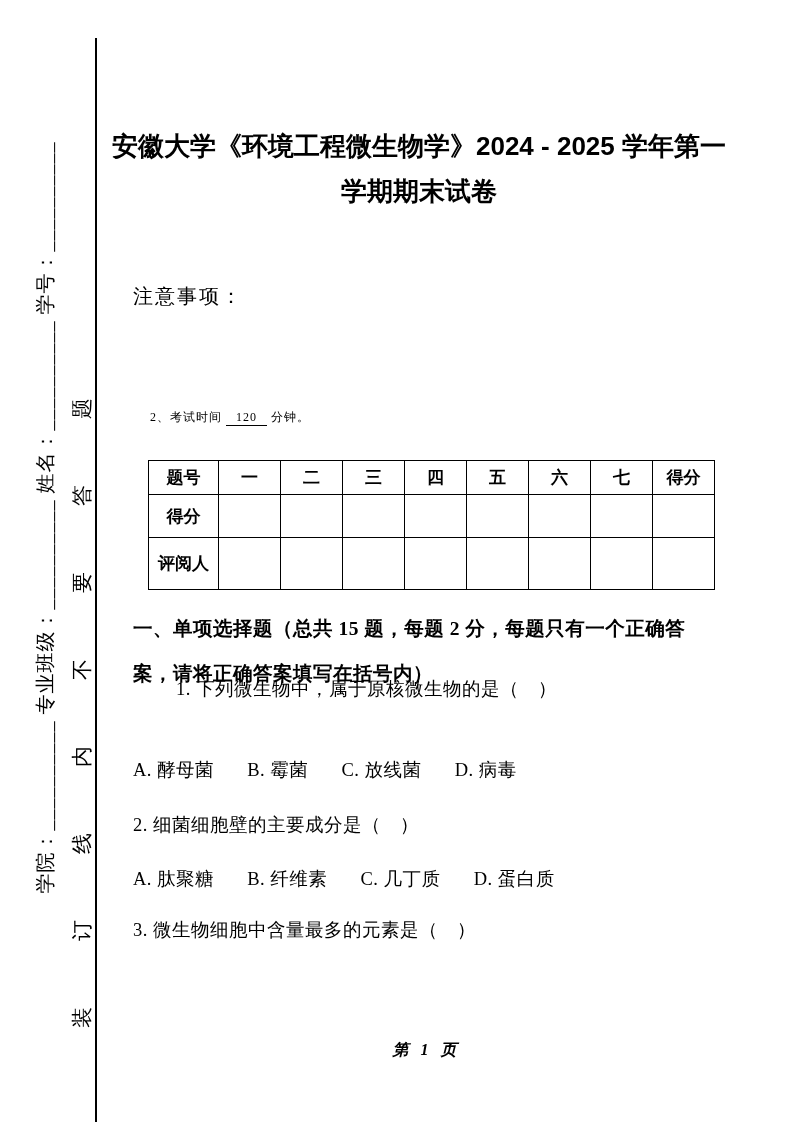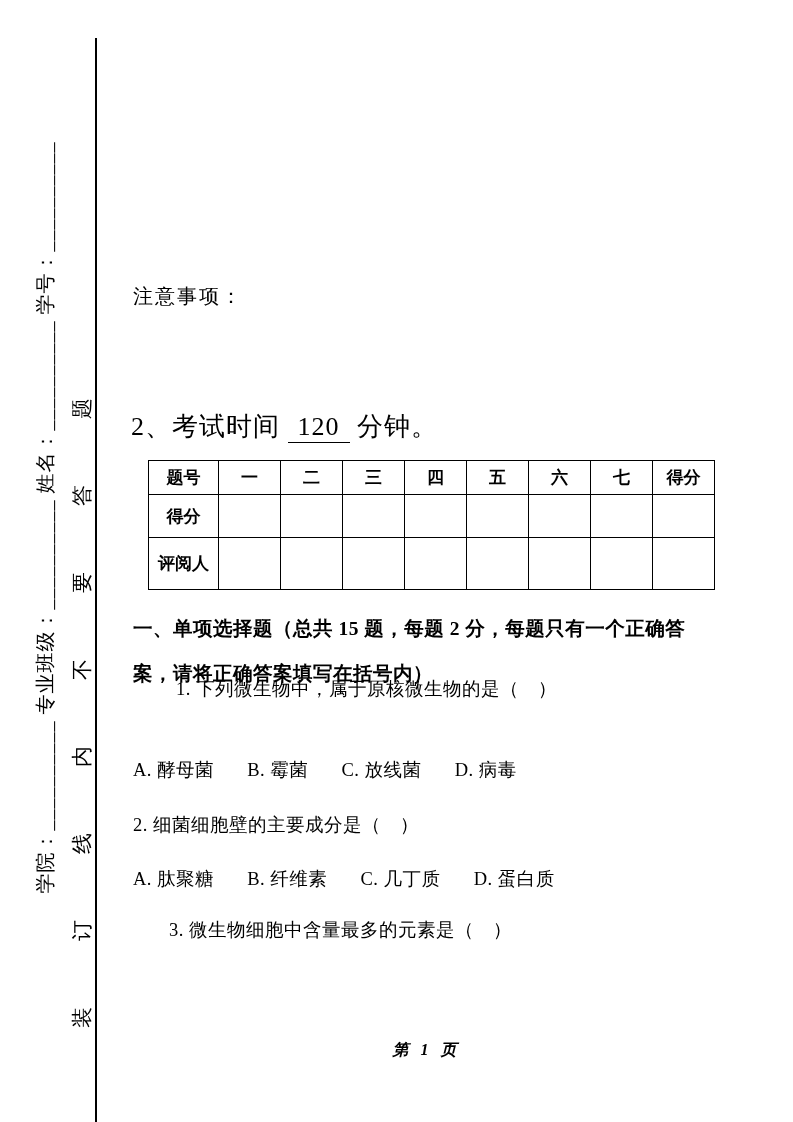--- a/index.html
+++ b/index.html
@@ -64,21 +64,21 @@
   .form-line .blank {
     display: inline-block;
     width: 94px;
     height: 19px;
     border-bottom: 2px solid #000;
     margin: 0 6px 0 4px;
     vertical-align: baseline;
   }
   .notice-heading { position: absolute; left: 133px; top: 283px; font-size: 20px; letter-spacing: 2px; }
   .notice-item1   { position: absolute; left: 133px; top: 346px; font-size: 20px; letter-spacing: 1px; }
-  .notice-item2   { position: absolute; left: 131px; top: 409px; font-size: 26px; letter-spacing: 1px; }
+  .notice-item2   { position: absolute; left: 150px; top: 409px; font-size: 12px; letter-spacing: 1px; }
   .notice-item2 .uline {
     border-bottom: 1.5px solid #000;
     padding: 0 10px 1px 10px;
   }
   
   table.score {
     position: absolute;
     left: 148px; top: 460px;
     border-collapse: collapse;
     table-layout: fixed;
@@ -112,21 +112,21 @@
     position: absolute;
     left: 133px;
     font-family: "Liberation Serif", sans-serif;
     font-size: 18.5px;
     white-space: nowrap;
     letter-spacing: 0.5px;
   }
   .q-line .opt { margin-right: 28px; margin-top: 23px; }
   .q1s { top: 676px; margin-left: 43px; } .q1o { top: 757px; }
   .q2s { top: 812px; } .q2o { top: 866px; }
-  .q3s { top: 917px; margin-left: 36px; } .q3o { top: 972px; }
+  .q3s { top: 917px; } .q3o { top: 972px; }
   
   .footer {
     position: absolute;
     left: 60px; right: 0; top: 1040px;
     text-align: center;
     font-family: "Liberation Serif", sans-serif;
     font-weight: bold;
     font-size: 16px;
     letter-spacing: 4px;
     font-style: italic;
@@ -140,20 +140,24 @@
   <div class="vline"></div>
 
   <div class="rot-anchor side-fields">
     <span>学院：__________ 专业班级：__________ 姓名：__________ 学号：__________</span>
   </div>
 
   <div class="rot-anchor side-binding">
     <span>装订线内不要答题</span>
   </div>
 
+  <div class="title">
+    <div>安徽大学《环境工程微生物学》2024 - 2025 学年第一</div>
+    <div>学期期末试卷</div>
+  </div>
 
 
   <div class="notice-heading">注意事项：</div>
   <div class="notice-item2">
     <span>2、考试时间</span>
     <span class="uline">120</span>
     <span>分钟。</span>
   </div>
 
   <table class="score">

